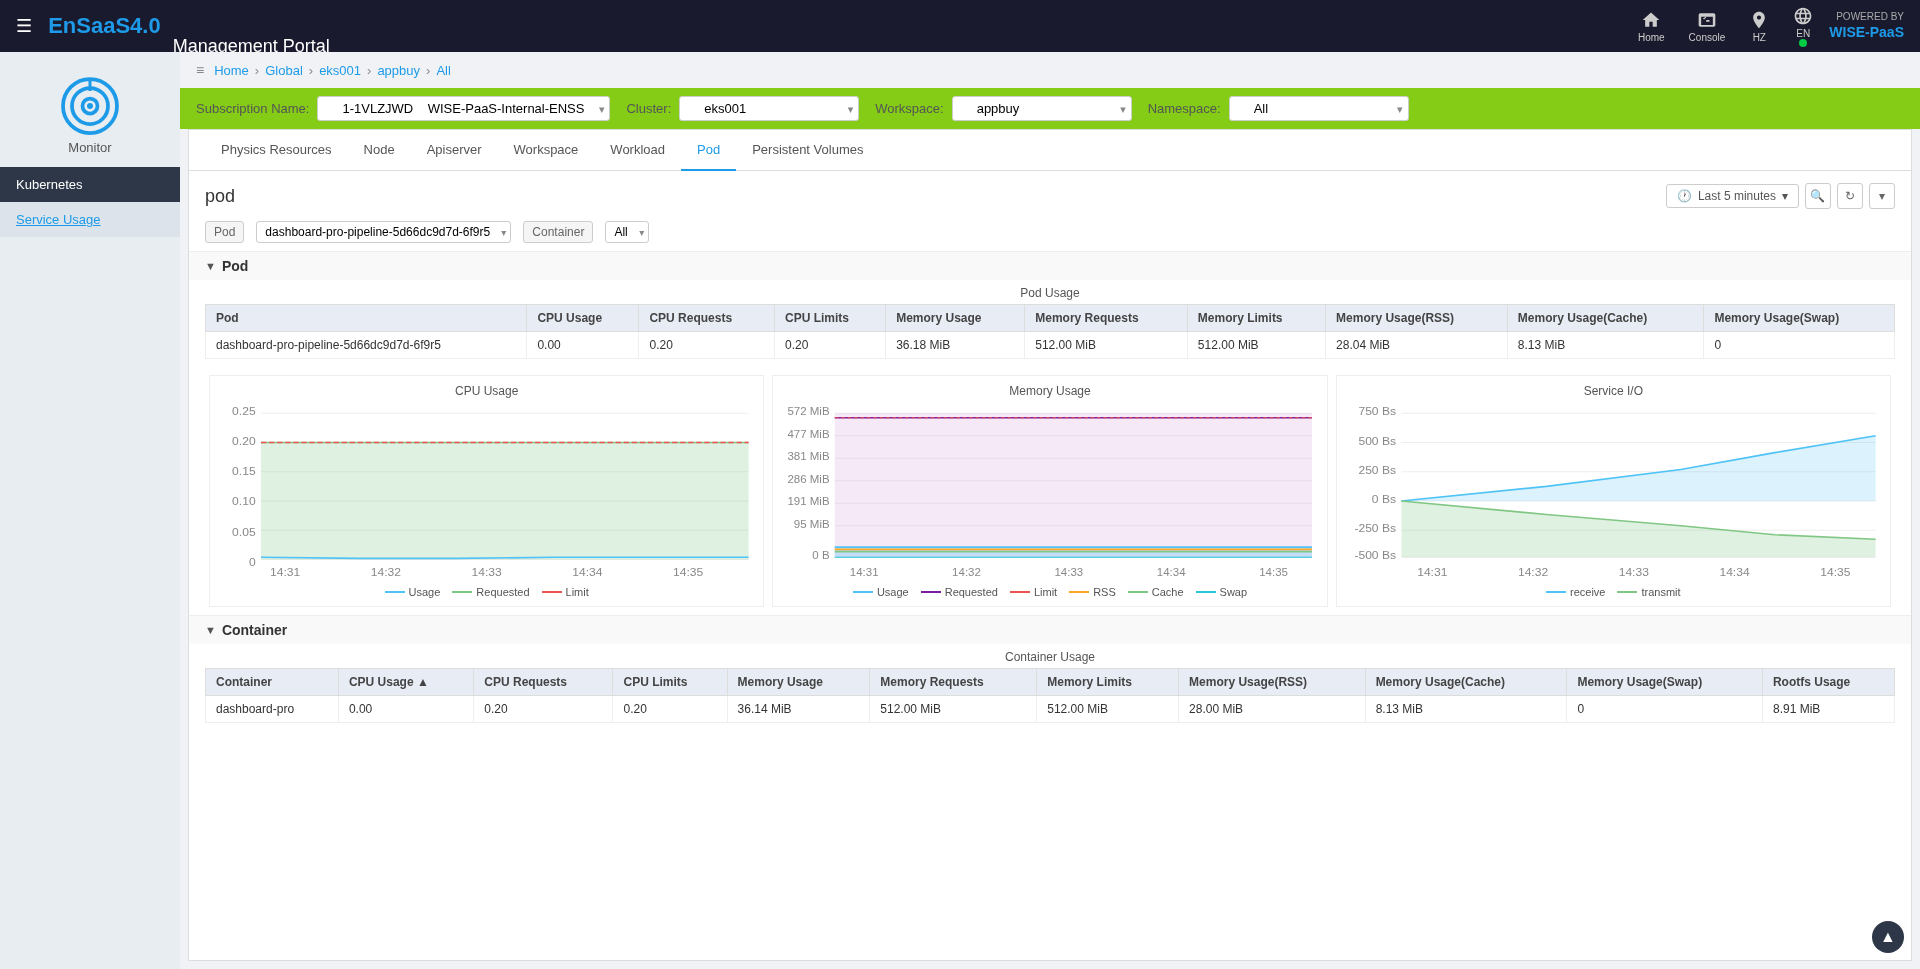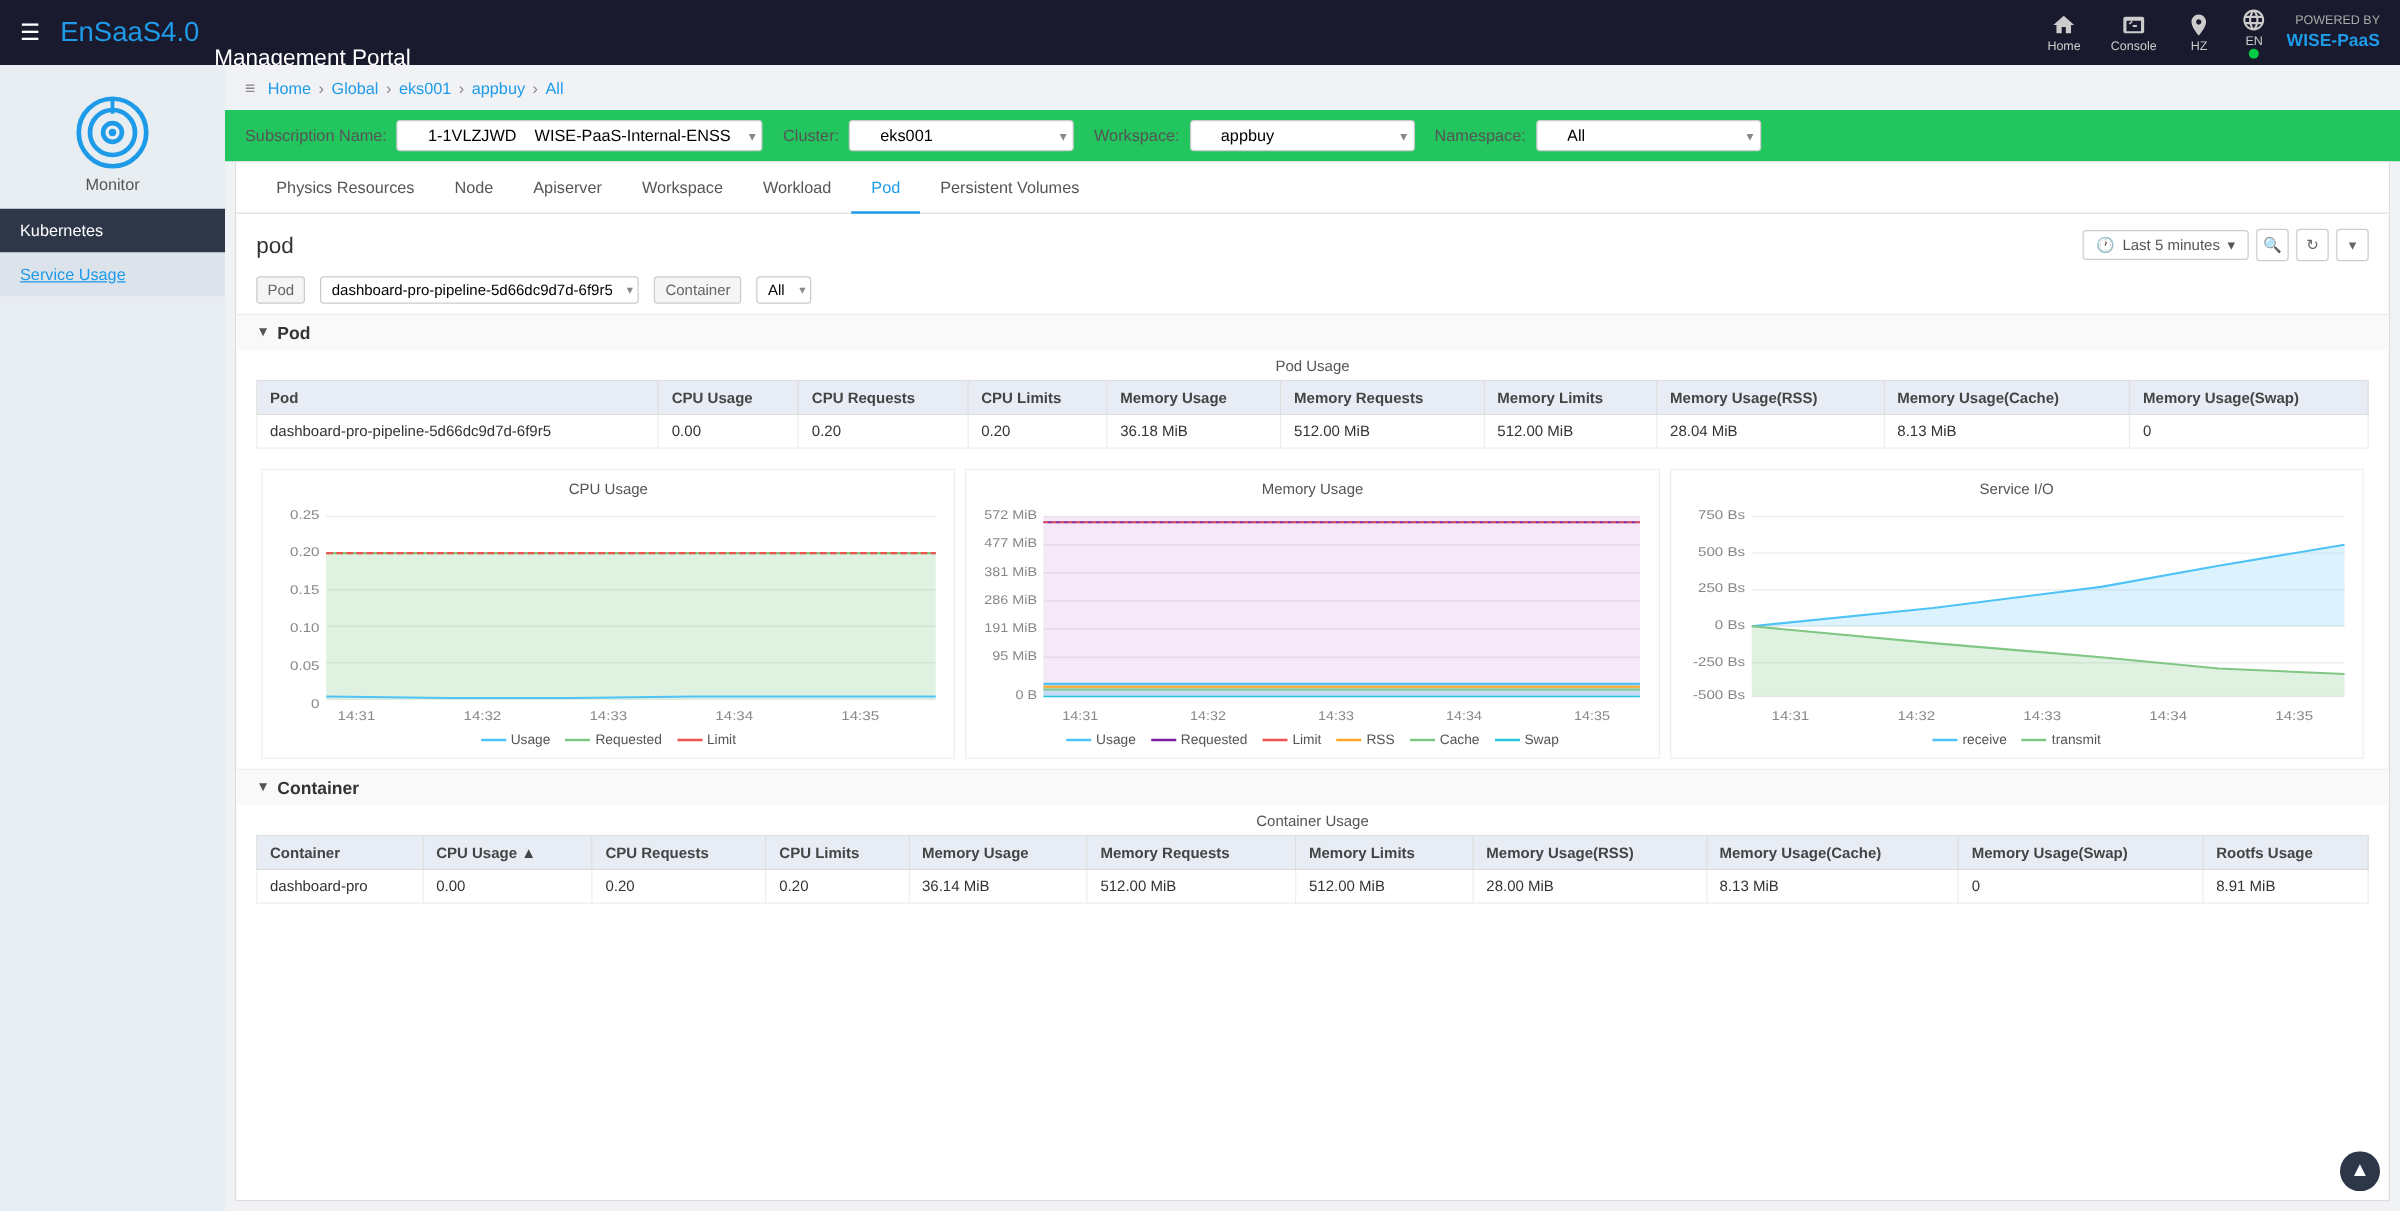--- a/index.html
+++ b/index.html
@@ -1,21 +1,21 @@
 <!DOCTYPE html>
 <html><head>
   <meta charset="utf-8">
   <style>
     * { box-sizing: border-box; margin: 0; padding: 0; }
     body { font-family: Arial, sans-serif; font-size: 13px; background: #f0f2f5; color: #333; display: flex; flex-direction: column; height: 969px; overflow: hidden; }
 
     
     .header { background: #1a1a2e; color: #fff; display: flex; align-items: center; padding: 0 16px; height: 52px; flex-shrink: 0; }
     .header-hamburger { font-size: 18px; color: #fff; margin-right: 16px; cursor: pointer; }
-    .header-brand { color: #1e9be8; font-size: 22px; font-weight: normal; margin-right: 12px; }
+    .header-brand { color: #1e9be8; font-size: 22px; font-weight: bold; margin-right: 12px; }
     .header-title { color: #fff; font-size: 18px; font-weight: 400; flex: 1; margin-top: 40px; }
     .header-icons { display: flex; align-items: center; gap: 24px; margin-right: 16px; }
     .header-icon-item { display: flex; flex-direction: column; align-items: center; font-size: 10px; color: #ccc; cursor: pointer; }
     .header-icon-item svg { width: 20px; height: 20px; fill: #ccc; margin-bottom: 2px; }
     .header-status { width: 8px; height: 8px; border-radius: 50%; background: #00cc44; display: inline-block; }
     .header-powered { font-size: 10px; color: #aaa; text-align: right; line-height: 1.3; }
     .header-powered strong { display: block; font-size: 14px; color: #1e9be8; }
 
     
     .layout { display: flex; flex: 1; overflow: hidden; }
@@ -31,21 +31,21 @@
     
     .main { flex: 1; display: flex; flex-direction: column; overflow: hidden; background: #f0f2f5; }
 
     
     .breadcrumb { display: flex; align-items: center; padding: 10px 16px; font-size: 13px; color: #555; background: #f0f2f5; gap: 6px; }
     .breadcrumb-icon { font-size: 14px; color: #777; margin-right: 4px; cursor: pointer; }
     .breadcrumb a { color: #1e9be8; text-decoration: none; }
     .breadcrumb span { color: #888; }
 
     
-    .filter-bar { display: flex; align-items: center; padding: 8px 16px; background: #22c55e; gap: 16px; }
+    .filter-bar { display: flex; align-items: center; padding: 8px 16px; background: #84cc16; gap: 16px; }
     .filter-item { display: flex; align-items: center; gap: 8px; }
     .filter-label { font-size: 13px; color: #555; white-space: nowrap; }
     .filter-select { border: 1px solid #ccc; background: #fff; border-radius: 3px; padding: 4px 24px 4px 24px; font-size: 13px; appearance: none; min-width: 180px; cursor: pointer; position: relative; }
     .filter-select-wrap { position: relative; display: inline-block; }
     .filter-select-wrap::after { content: '▾'; position: absolute; right: 6px; top: 50%; transform: translateY(-50%); pointer-events: none; color: #888; font-size: 11px; }
 
     
     .content-area { flex: 1; background: #fff; margin: 0 8px 8px 8px; border: 1px solid #ddd; overflow-y: auto; display: flex; flex-direction: column; }
 
     

